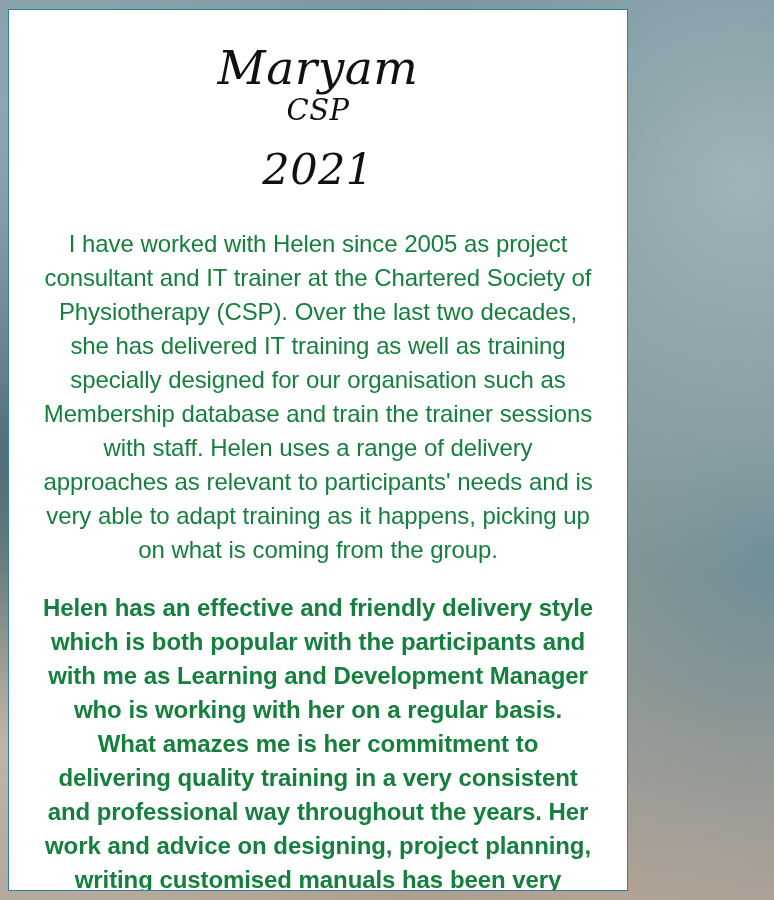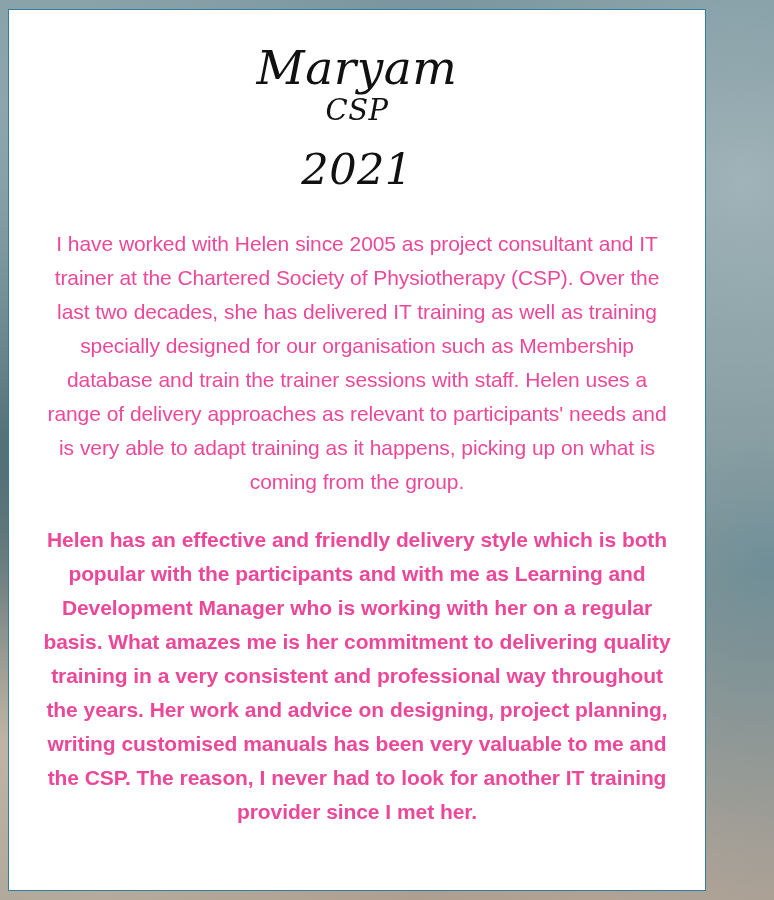--- a/index.html
+++ b/index.html
@@ -28,21 +28,21 @@
       radial-gradient(circle at 92% 95%, #b5a597 0%, rgba(181,165,151,0) 45%),
       radial-gradient(circle at 50% 97%, #a89a8c 0%, rgba(168,154,140,0) 55%),
       linear-gradient(160deg, #7b96a0 0%, #6d8b95 30%, #8f9e9b 62%, #a79686 100%);
     box-sizing: border-box;
   }
 
   .card {
     position: absolute;
     left: 8px;
     top: 9px;
-    width: 698px;
+    width: 620px;
     height: 882px;
     background: #ffffff;
     border: 1px solid #2f7f9e;
     box-sizing: border-box;
     overflow: hidden;
   }
 
   .card-inner {
     padding: 34px 20px 20px 20px;
   }
@@ -70,23 +70,23 @@
     letter-spacing: 0.5px;
     margin-top: 22px;
   }
 
   .body-block {
     margin-top: 36px;
     padding: 0 14px;
   }
   .para {
     text-align: center;
-    font-size: 21px;
+    font-size: 24px;
     line-height: 34px;
-    color: #ec4899;
+    color: #15803d;
     letter-spacing: -0.1px;
     word-spacing: 0.2px;
   }
   .para + .para {
     margin-top: 24px;
     font-weight: bold;
   }
 </style>
 </head>
 <body>

